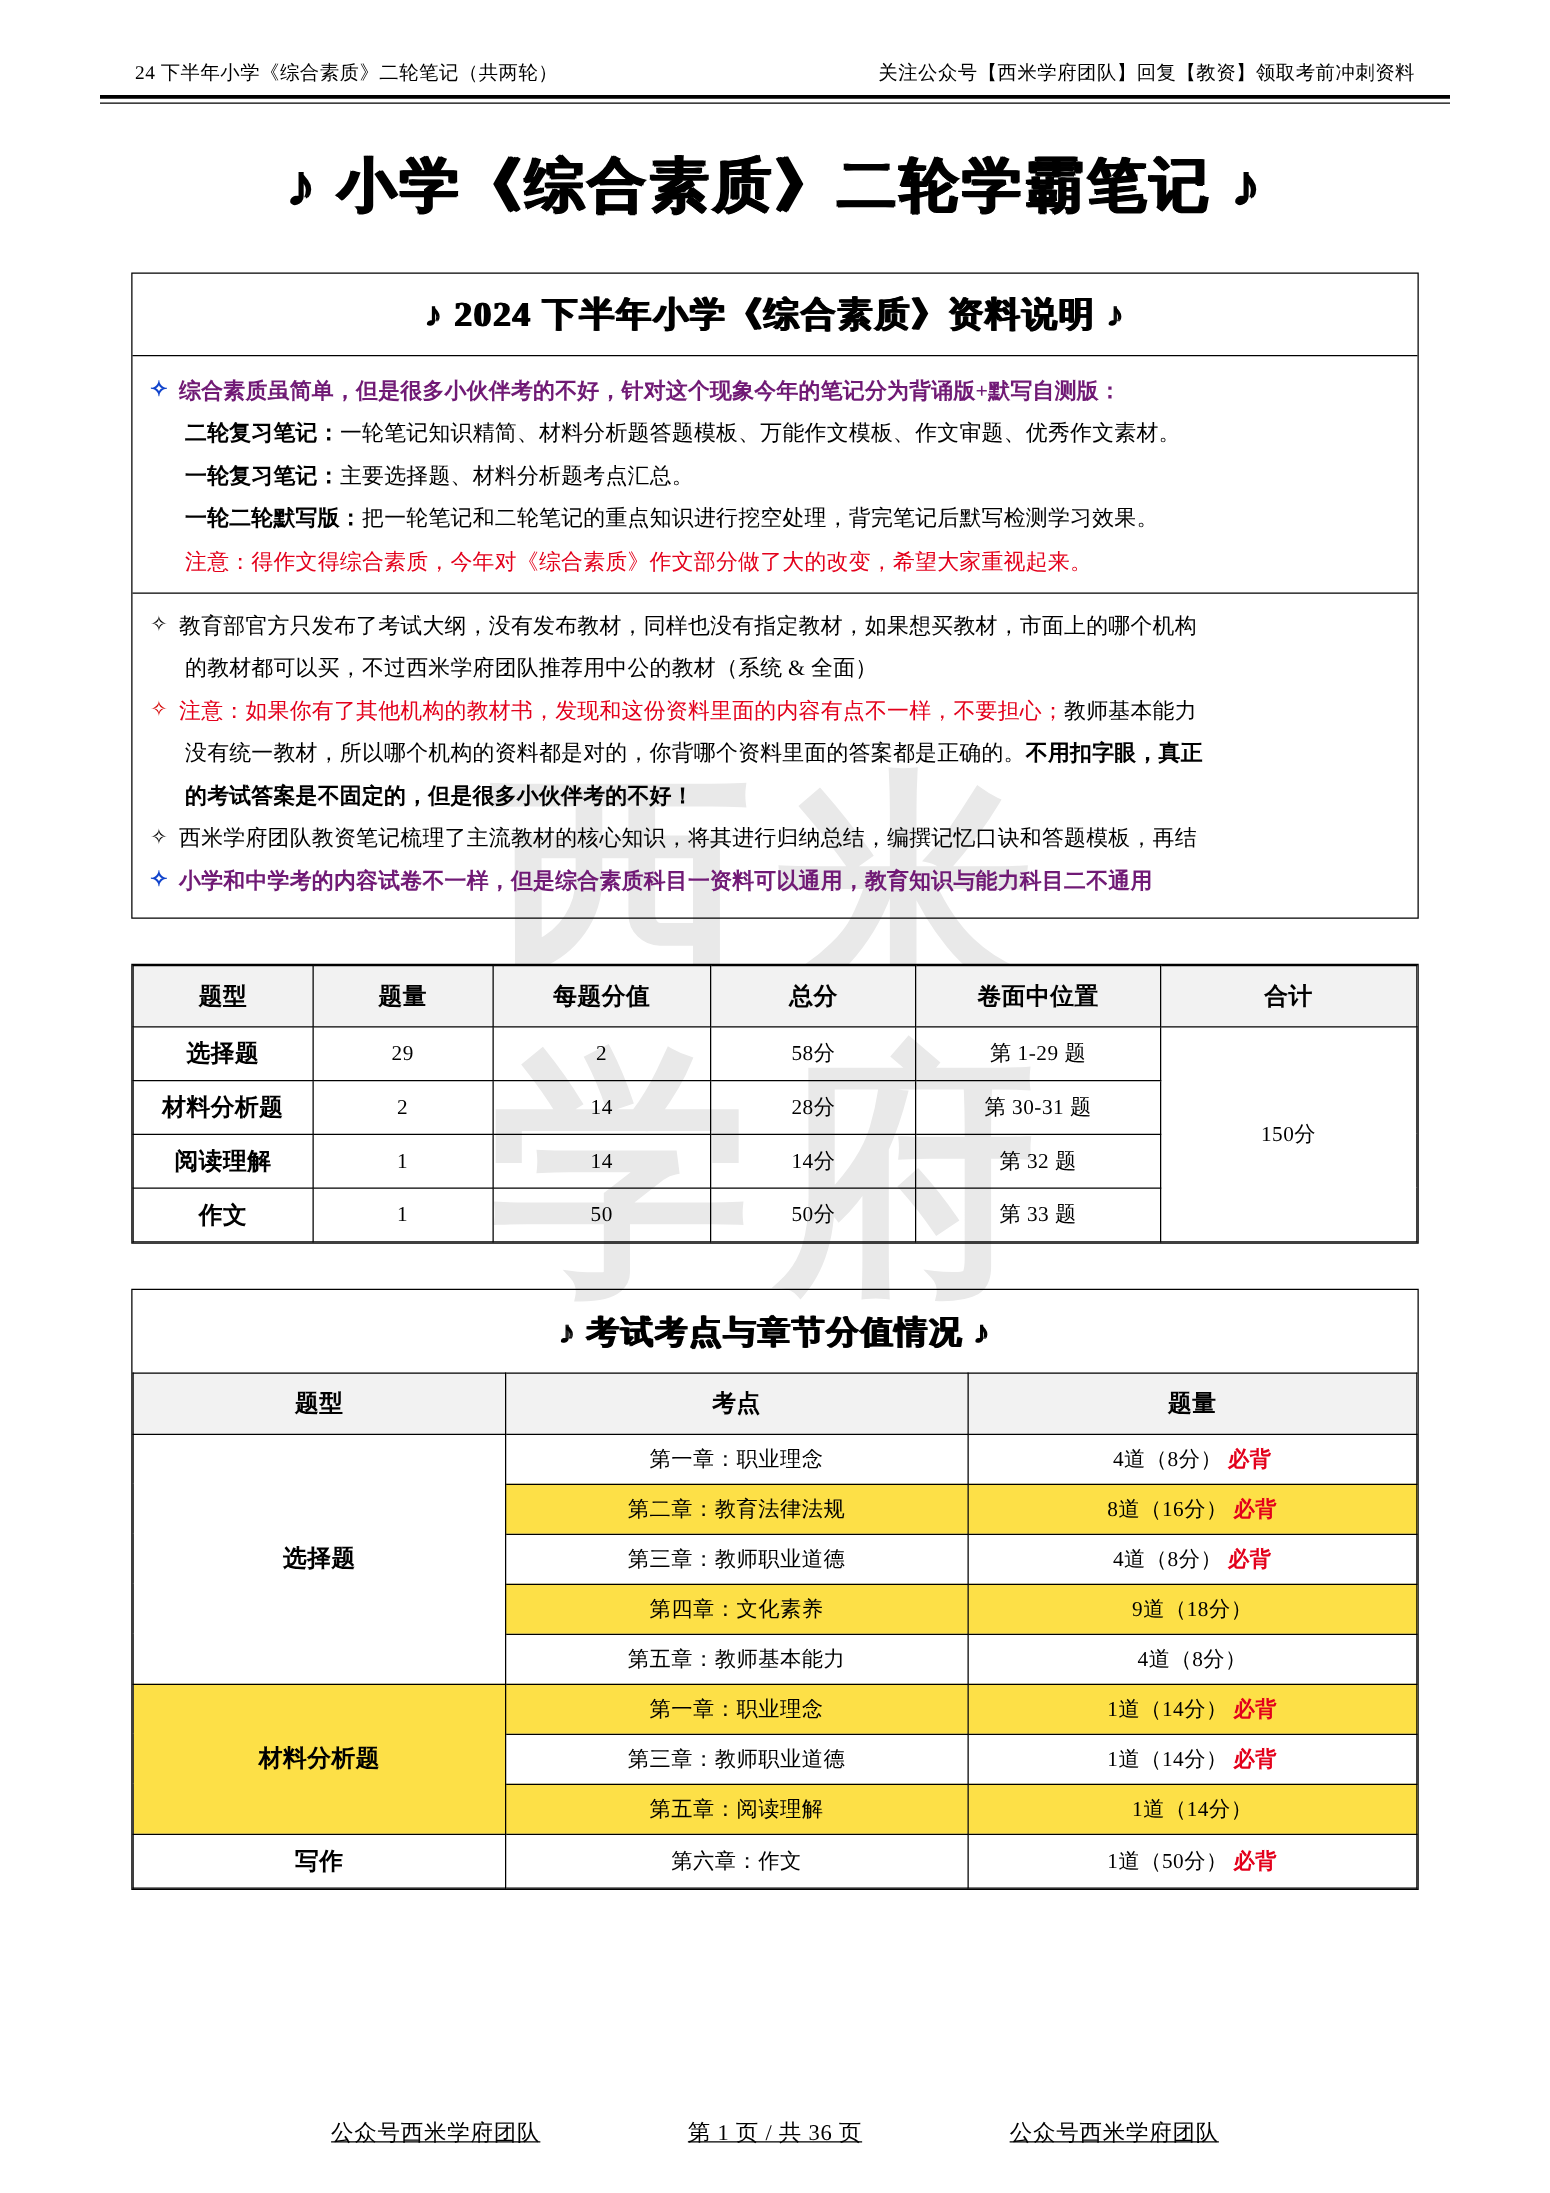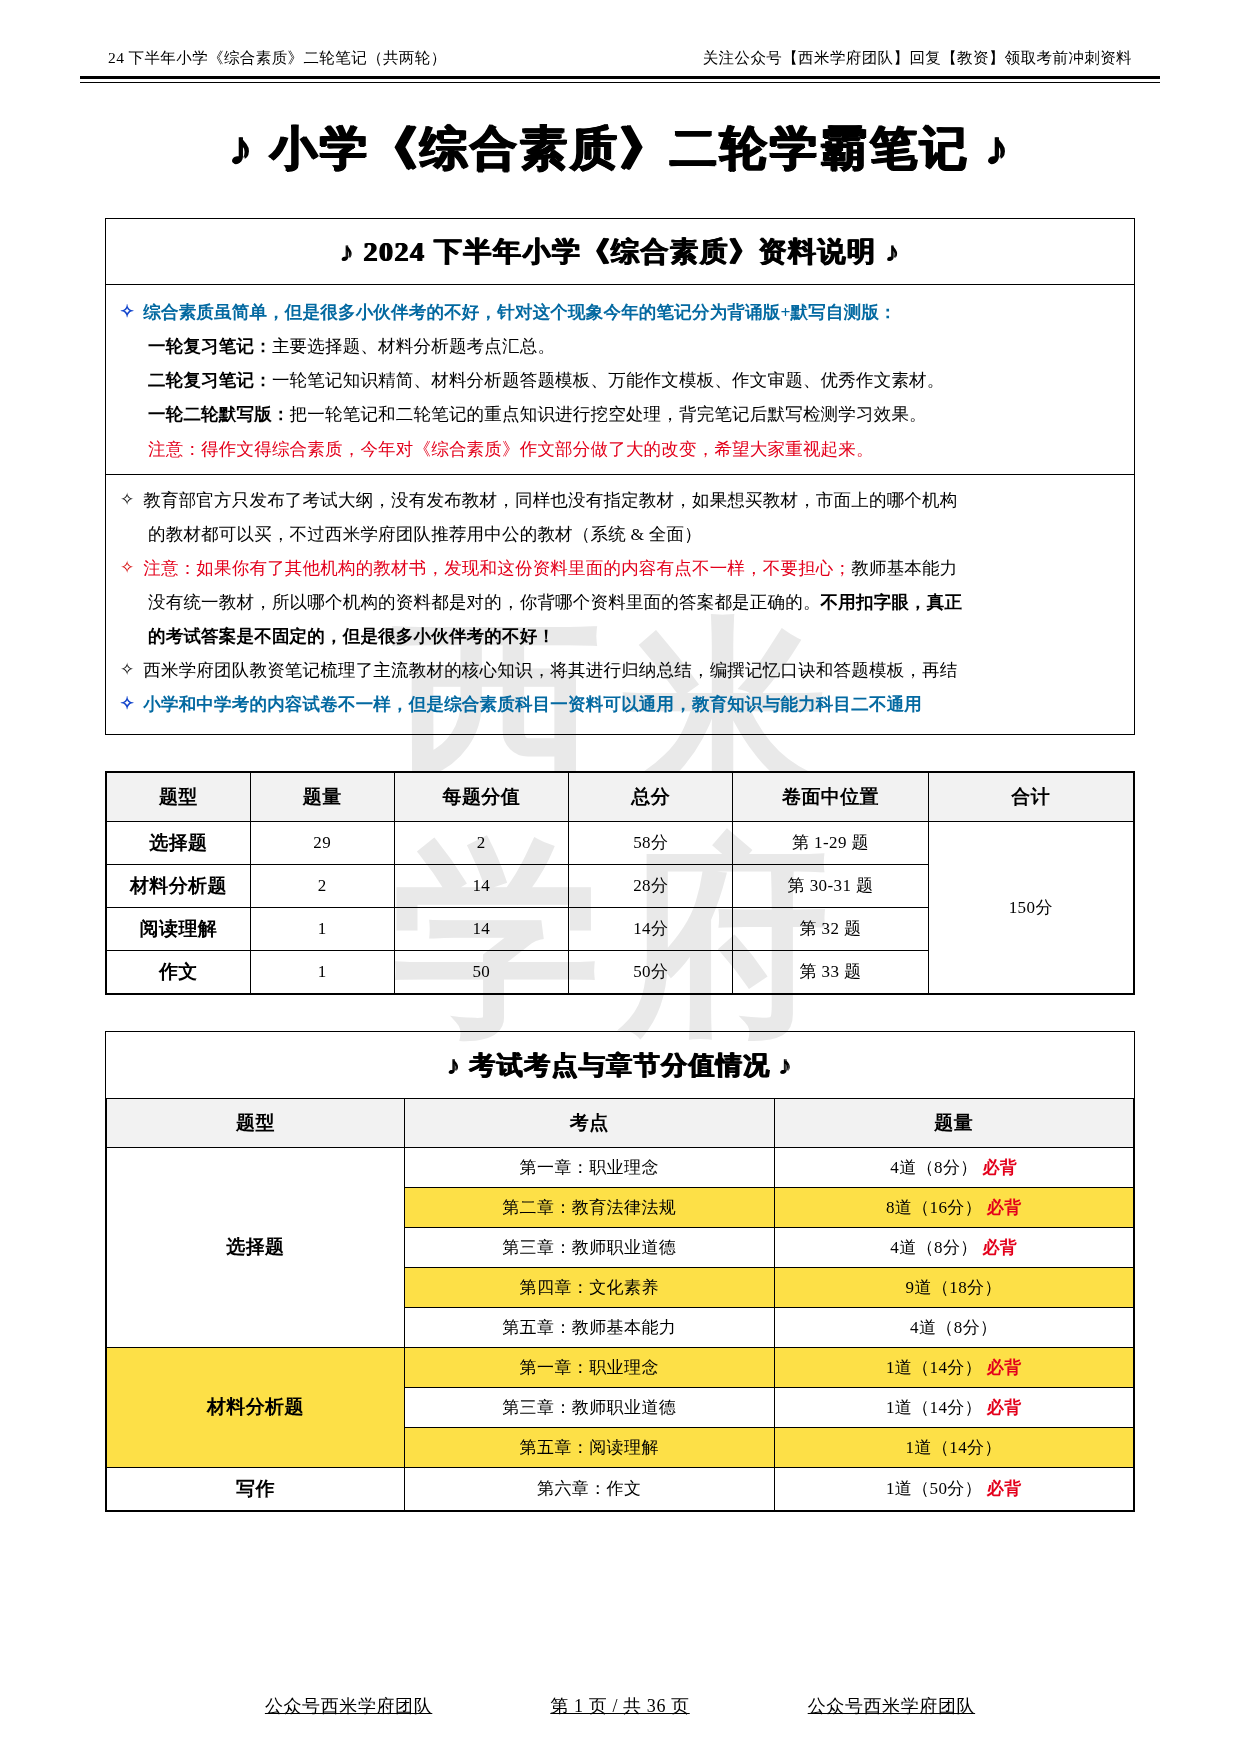--- a/index.html
+++ b/index.html
@@ -109,21 +109,21 @@
   }
   .dia {
     flex: 0 0 auto;
     font-size: 17px;
     line-height: 1.95;
   }
   .dia.blue { color: #1144cc; }
   .dia.red  { color: #d40000; }
   .dia.black{ color: #000; }
   .btext { flex: 1 1 auto; }
-  .blue { color: #0369a1; font-weight: bold; }
+  .blue { color: #701a75; font-weight: bold; }
   .red  { color: #e3001b; font-weight: normal; }
   .bold { font-weight: bold; }
   .indent { padding-left: 28px; }
   .divider {
     border-top: 1.4px solid #000;
     margin: 8px -14px 8px -14px;
   }
 
   
   .tblbox {
@@ -201,25 +201,25 @@
     <div class="infobox">
       <div class="infobox-title">♪ 2024 下半年小学《综合素质》资料说明 ♪</div>
       <div class="infobody">
 
         <div class="bullet-row">
           <span class="dia blue">✧</span>
           <span class="btext para blue">综合素质虽简单，但是很多小伙伴考的不好，针对这个现象今年的笔记分为背诵版+默写自测版：</span>
         </div>
 
         <div class="para indent">
+          <span class="bold">二轮复习笔记：</span><span>一轮笔记知识精简、材料分析题答题模板、万能作文模板、作文审题、优秀作文素材。</span>
+        </div>
+
+        <div class="para indent">
           <span class="bold">一轮复习笔记：</span><span>主要选择题、材料分析题考点汇总。</span>
-        </div>
-
-        <div class="para indent">
-          <span class="bold">二轮复习笔记：</span><span>一轮笔记知识精简、材料分析题答题模板、万能作文模板、作文审题、优秀作文素材。</span>
         </div>
 
         <div class="para indent">
           <span class="bold">一轮二轮默写版：</span><span>把一轮笔记和二轮笔记的重点知识进行挖空处理，背完笔记后默写检测学习效果。</span>
         </div>
 
         <div class="para indent red">注意：得作文得综合素质，今年对《综合素质》作文部分做了大的改变，希望大家重视起来。</div>
 
         <div class="divider"></div>
 

